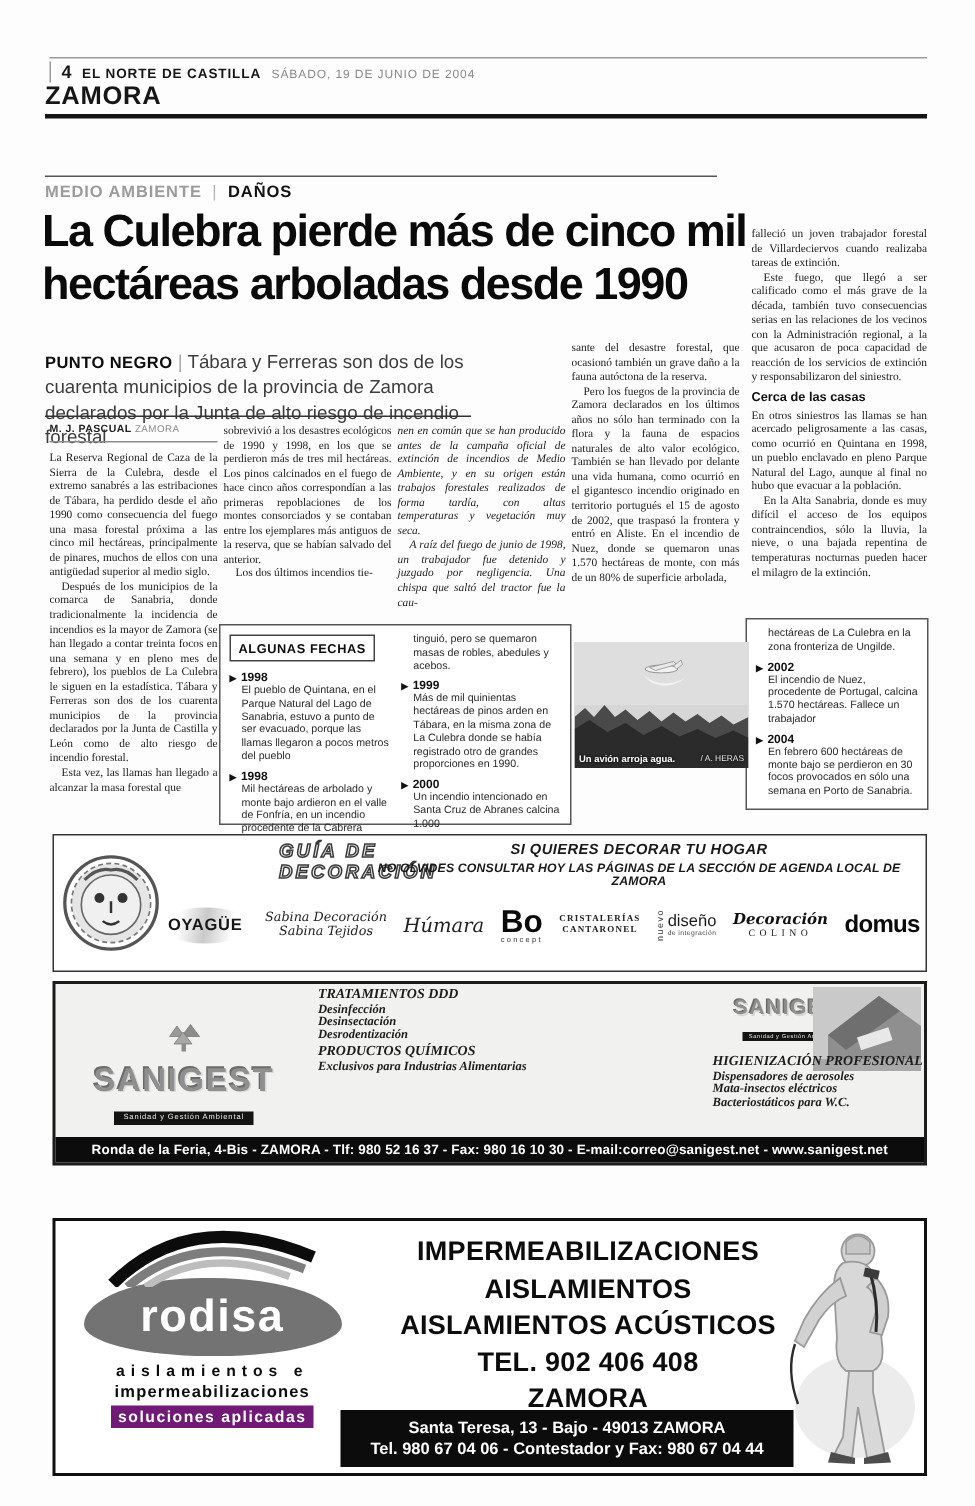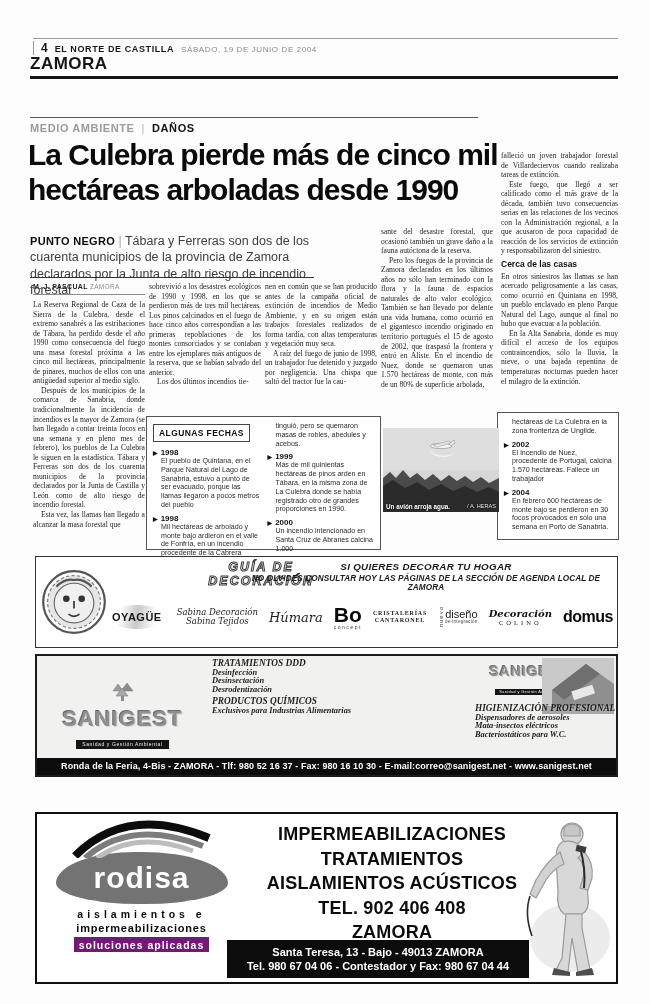--- a/index.html
+++ b/index.html
@@ -35,21 +35,21 @@
   .byline{left:33px;top:283px;width:112px;font-size:7px;letter-spacing:.3px;}
   .byline-author{font-weight:bold;color:#222;}
   .byline-place{color:#8d8d8d;font-size:6.5px;}
   .byline-rule{left:33px;top:294px;width:112px;height:1px;background:#8d8d8d;}
 
   .bodycol{width:112px;font-size:7.6px;line-height:9.55px;text-align:justify;color:#1c1c1c;}
   .bodycol p{margin:0;}
   .bodycol p.ind{text-indent:8px;}
   .col1{left:33px;top:300px;}
   .col2{left:149px;top:282px;}
-  .col3{left:265px;top:282px;}
+  .col3{left:265px;top:282px;font-style:italic;}
   .col4{left:381px;top:227px;}
   .col5{left:501px;top:151px;width:117px;}
   .subhead{font-family:"Liberation Sans",sans-serif;font-weight:bold;font-size:8.5px;
            text-align:left;margin:4px 0 2px 0;color:#111;}
 
   
   .dates-box{border:1px solid #555;background:#fff;}
   .dates-box-1{left:146px;top:416px;width:233px;height:132px;display:flex;}
   .dates-box-2{left:497px;top:412px;width:122px;height:128px;padding:5px 4px 0 6px;box-sizing:border-box;}
   .dates-colL{width:50%;padding:5px 4px 0 6px;box-sizing:border-box;}
@@ -69,21 +69,21 @@
   .photo{left:383px;top:428px;width:116px;height:84px;background:#bdbdbd;overflow:hidden;}
   .photo svg{display:block;}
   .photo-caption{position:absolute;left:3px;right:3px;bottom:2px;color:#fff;
                  font-family:"Liberation Sans",sans-serif;font-size:6.3px;font-weight:bold;
                  display:flex;justify-content:space-between;text-shadow:0 0 2px #000;}
   .photo-credit{font-weight:normal;color:#e5e5e5;font-size:5.6px;}
 
   
   .guia{left:35px;top:556px;width:583px;height:92px;border:1px solid #333;background:#fff;box-sizing:border-box;}
   .guia-face{left:5px;top:4px;width:66px;height:82px;}
-  .guia-title{left:150px;top:3px;width:150px;text-align:center;font-weight:bold;font-style:italic;
+  .guia-title{left:150px;top:3px;width:150px;font-weight:bold;font-style:italic;
               font-size:12.5px;line-height:14px;letter-spacing:2px;color:#e8e8e8;
               -webkit-text-stroke:1px #3a3a3a;}
   .guia-promo{left:205px;top:4px;right:6px;text-align:center;font-style:italic;font-weight:bold;color:#1a1a1a;}
   .guia-promo-1{font-size:9.8px;letter-spacing:.3px;}
   .guia-promo-2{font-size:8.2px;letter-spacing:.1px;margin-top:2px;}
   .guia-logos{left:72px;right:4px;top:34px;bottom:4px;display:flex;align-items:center;
               justify-content:space-between;gap:3px;}
   .logo-item{text-align:center;white-space:nowrap;}
   .logo-oyague{font-family:"Liberation Sans",sans-serif;font-weight:bold;font-size:11px;letter-spacing:.5px;
                background:linear-gradient(100deg,#fff 20%,#c9c9c9 50%,#fff 80%);padding:6px 4px;border-radius:50%;}
@@ -371,21 +371,21 @@
       </svg>
       <div class="rod-oval">
         <span class="rod-brand">rodisa</span>
       </div>
       <div class="rod-sub1">aislamientos e</div>
       <div class="rod-sub2">impermeabilizaciones</div>
       <div class="rod-sub3">soluciones aplicadas</div>
     </div>
     <div class="abs rod-center">
       <div>IMPERMEABILIZACIONES</div>
-      <div>TRATAMIENTOS</div>
+      <div>AISLAMIENTOS</div>
       <div>AISLAMIENTOS ACÚSTICOS</div>
       <div>TEL. 902 406 408</div>
       <div>ZAMORA</div>
     </div>
     <div class="abs rod-bar">
       <div>Santa Teresa, 13 - Bajo - 49013 ZAMORA</div>
       <div>Tel. 980 67 04 06 - Contestador y Fax: 980 67 04 44</div>
     </div>
     <svg class="abs rod-person" viewBox="0 0 92 160">
       <ellipse cx="50" cy="120" rx="40" ry="34" fill="#ececec"></ellipse>

